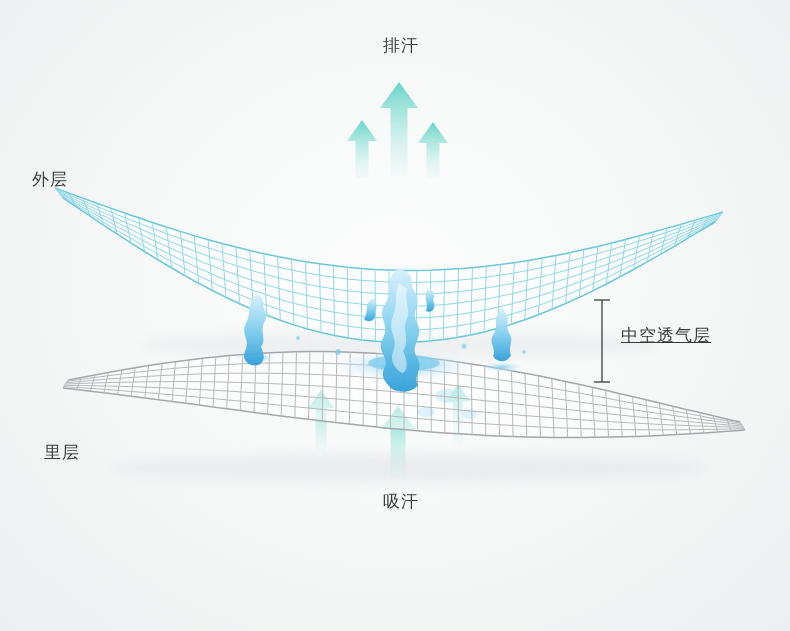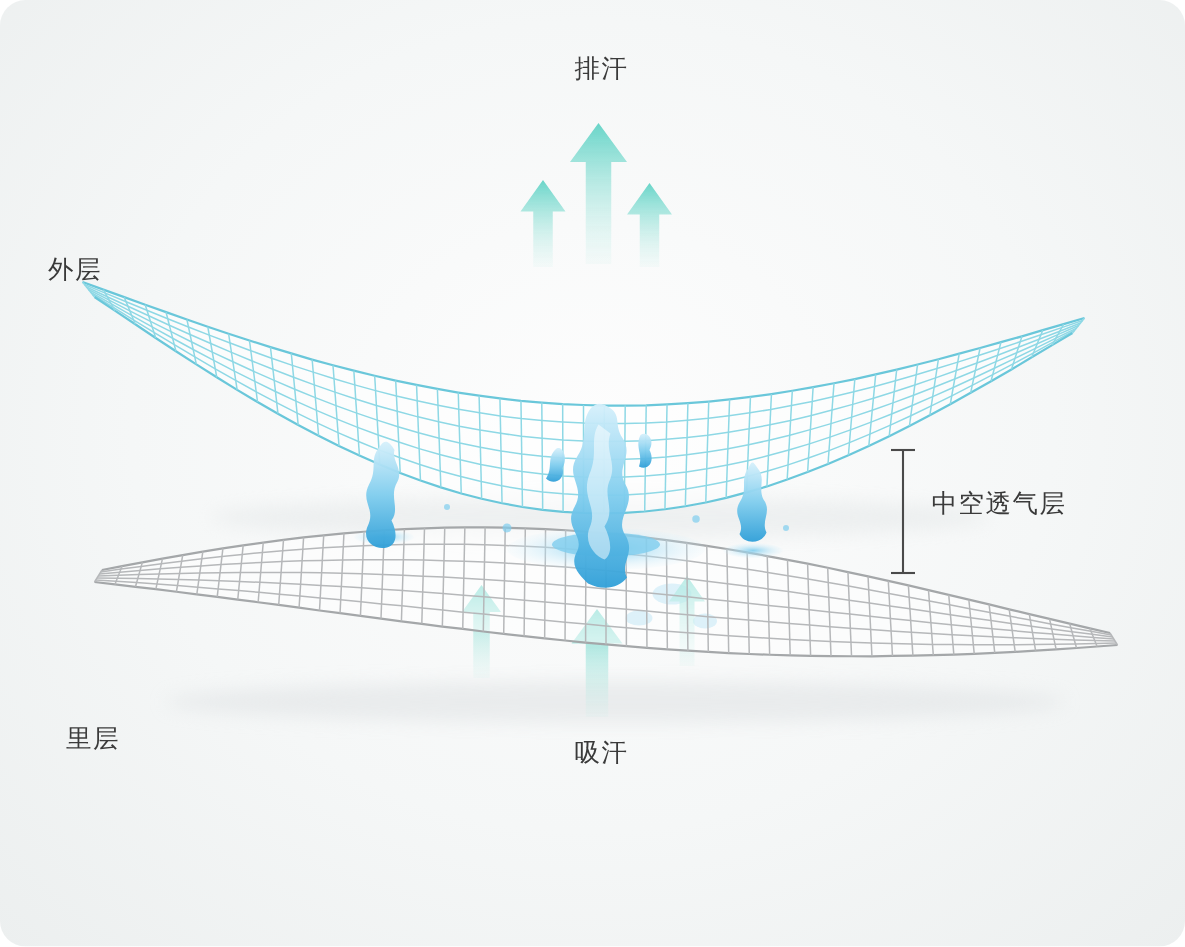--- a/index.html
+++ b/index.html
@@ -14,28 +14,28 @@
   .label{
     position:absolute;
     font-size:17px;
     color:#3a3a3a;
     letter-spacing:1px;
     white-space:nowrap;
     line-height:1.2;
   }
   .label-expel{left:383px;top:36px;}
   .label-outer{left:32px;top:170px;}
-  .label-gap{left:621px;top:326px;}
-  .label-inner{left:44px;top:443px;margin-top:40px;}
+  .label-gap{left:621px;top:326px;text-decoration:underline;}
+  .label-inner{left:44px;top:443px;}
   .label-absorb{left:383px;top:492px;}
 </style>
 </head>
 <body>
 
-<div class="stage" style="background: radial-gradient(at 50% 45%, rgb(253, 253, 253) 0%, rgb(245, 247, 247) 55%, rgb(236, 239, 239) 100%); color: rgb(58, 58, 58); border-radius: 17px;">
+<div class="stage" style="background: radial-gradient(at 50% 45%, rgb(253, 253, 253) 0%, rgb(245, 247, 247) 55%, rgb(236, 239, 239) 100%); color: rgb(58, 58, 58);">
 
   <svg id="diagram-svg" width="790" height="631" viewBox="0 0 790 631">
     <defs>
       <linearGradient id="arrowGrad" x1="0" y1="0" x2="0" y2="1">
         <stop offset="0" stop-opacity="0.95" stop-color="#55d0c2"></stop>
         <stop offset="1" stop-opacity="0.15" stop-color="#c9f0ea"></stop>
       </linearGradient>
       <linearGradient id="jetGrad" x1="0" y1="0" x2="0" y2="1">
         <stop offset="0" stop-opacity="0.95" stop-color="#d6f0fb"></stop>
         <stop offset="0.5" stop-opacity="0.95" stop-color="#7fcdee"></stop>

